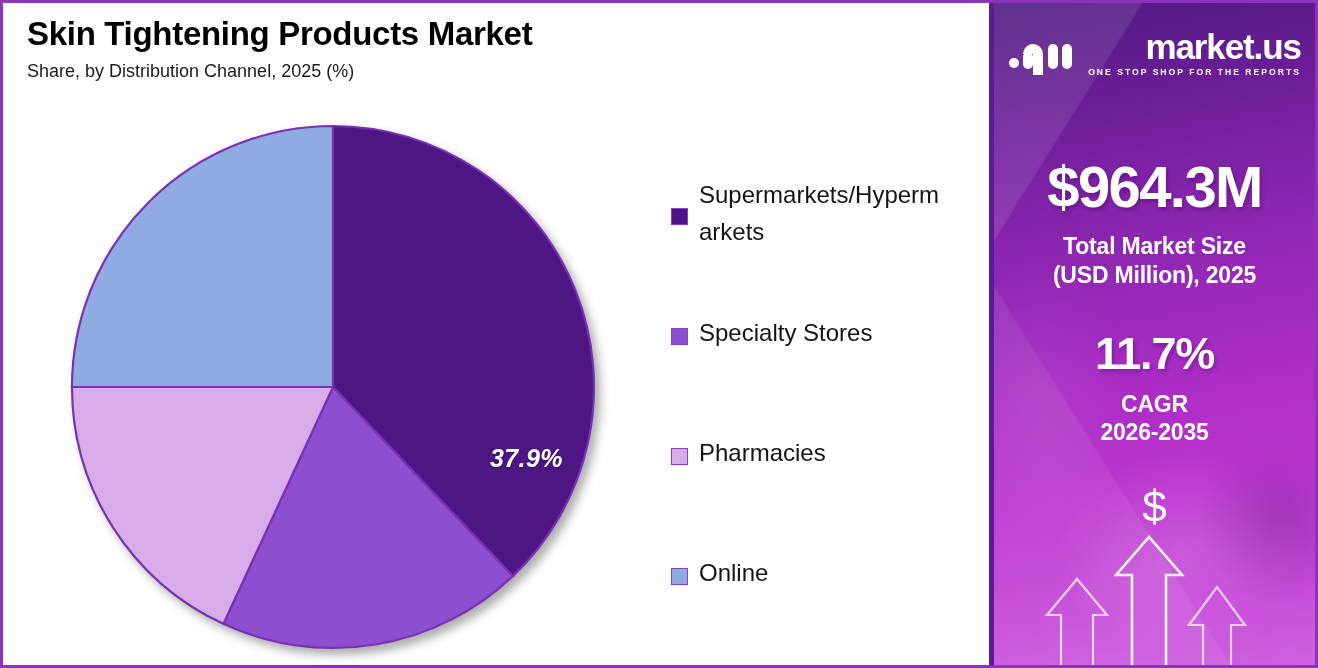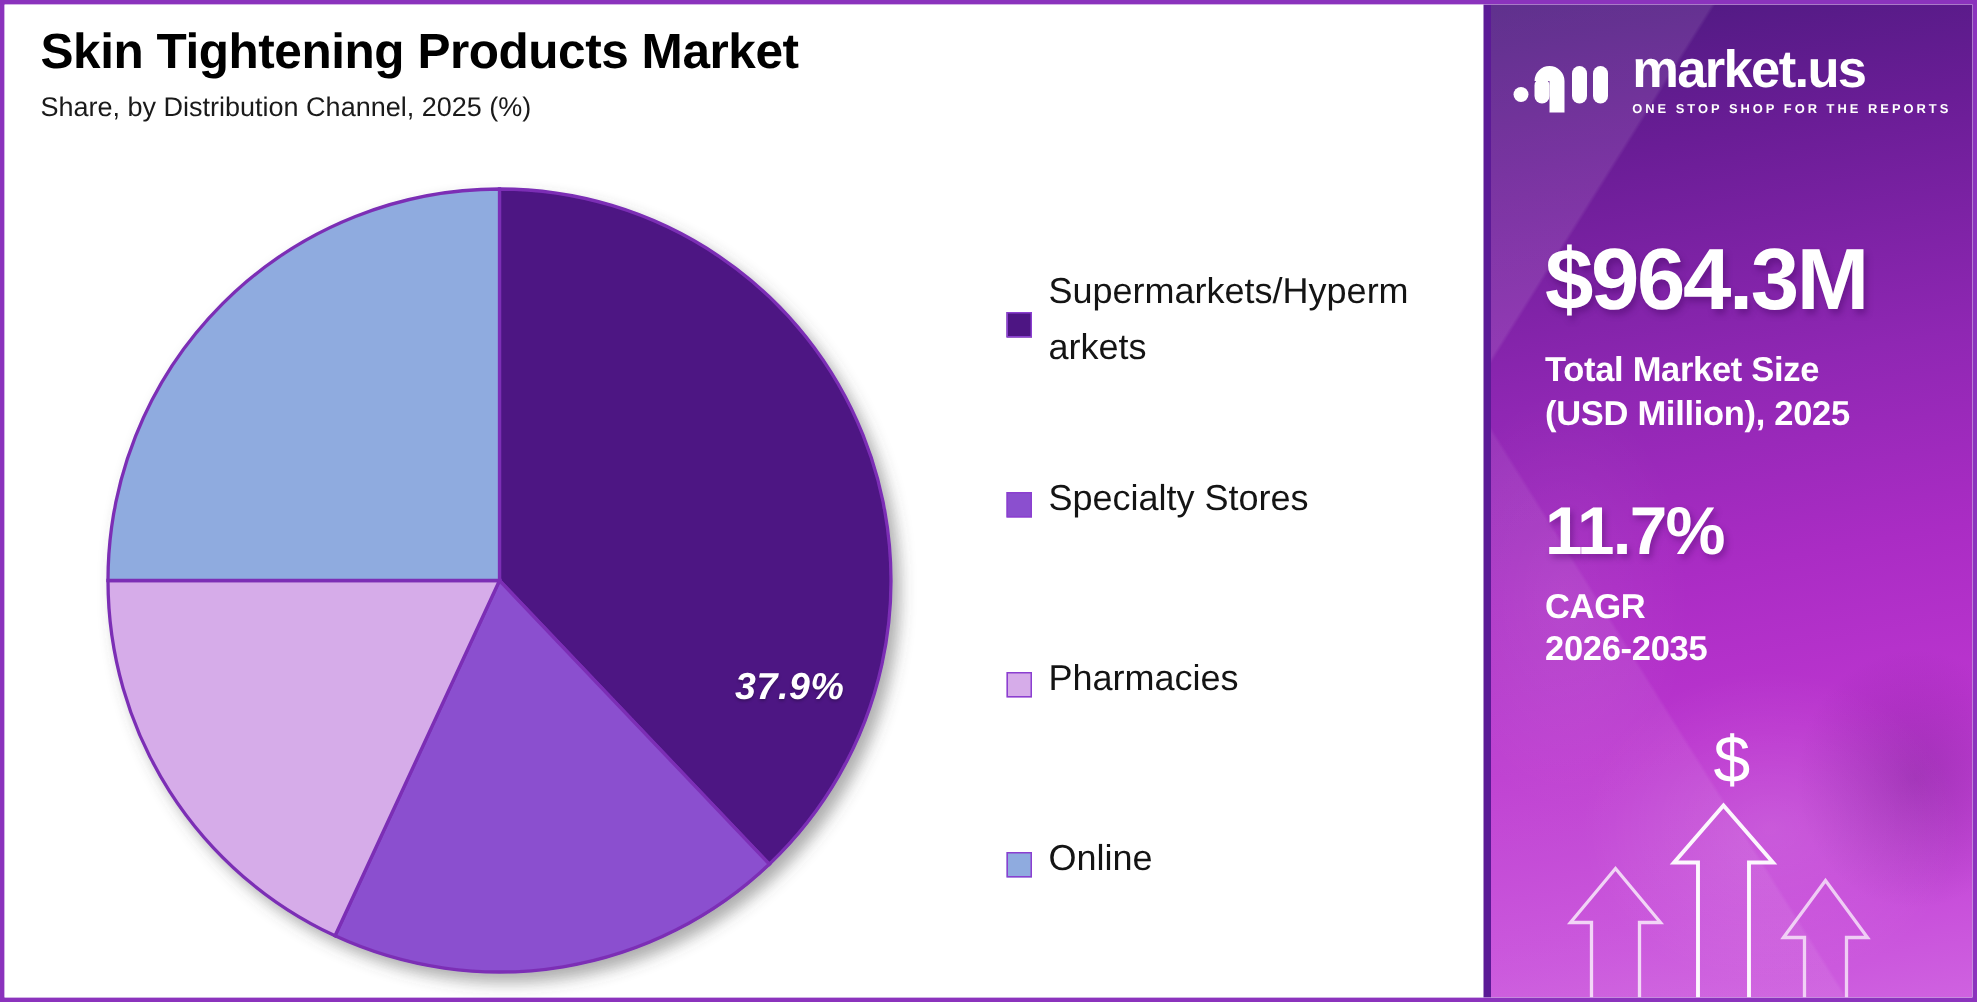--- a/index.html
+++ b/index.html
@@ -139,20 +139,21 @@
     pointer-events: none;
   }
   #logo-row {
     position: absolute;
     left: 0; right: 0;
     top: 26px;
     display: flex;
     align-items: center;
     justify-content: center;
     gap: 12px;
+    text-align: right;
   }
   #logo-mark { flex: 0 0 auto; }
   #logo-textblock { line-height: 1; }
   #logo-wordmark {
     font-size: 35px;
     font-weight: bold;
     color: #ffffff;
     letter-spacing: -1.1px;
   }
   #logo-tagline {
@@ -161,22 +162,22 @@
     font-weight: bold;
     color: #ffffff;
     letter-spacing: 2.0px;
     white-space: nowrap;
   }
 
   #stat-block {
     position: absolute;
     left: 0; right: 0;
     top: 150px;
-    color: #ffffff;
-    margin-left: 36px;
+    text-align: center;
+    color: #ffffff;
   }
   #market-size-value {
     font-size: 58px;
     font-weight: bold;
     letter-spacing: -1.6px;
     text-shadow: 2px 3px 4px rgba(60,0,90,0.35);
   }
   .stat-caption {
     font-size: 23px;
     font-weight: bold;

